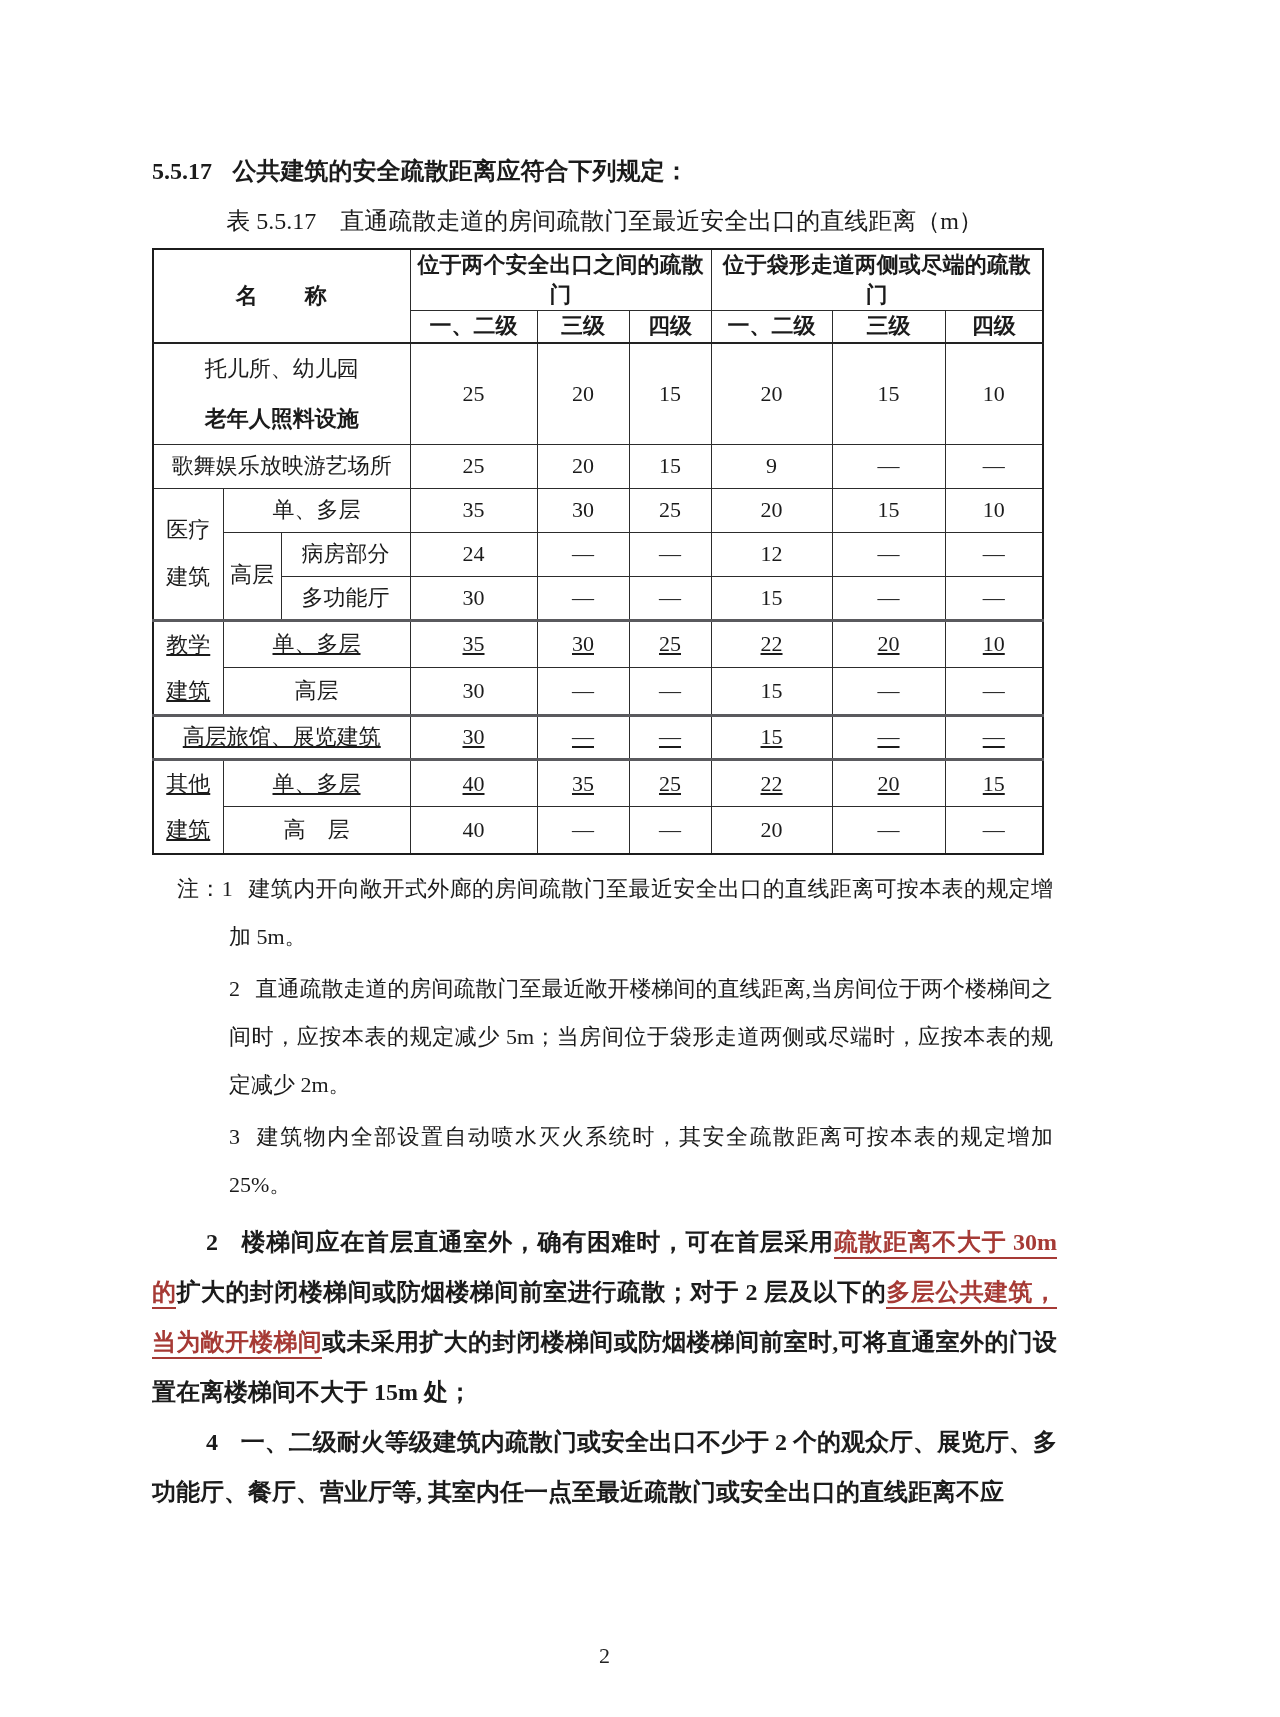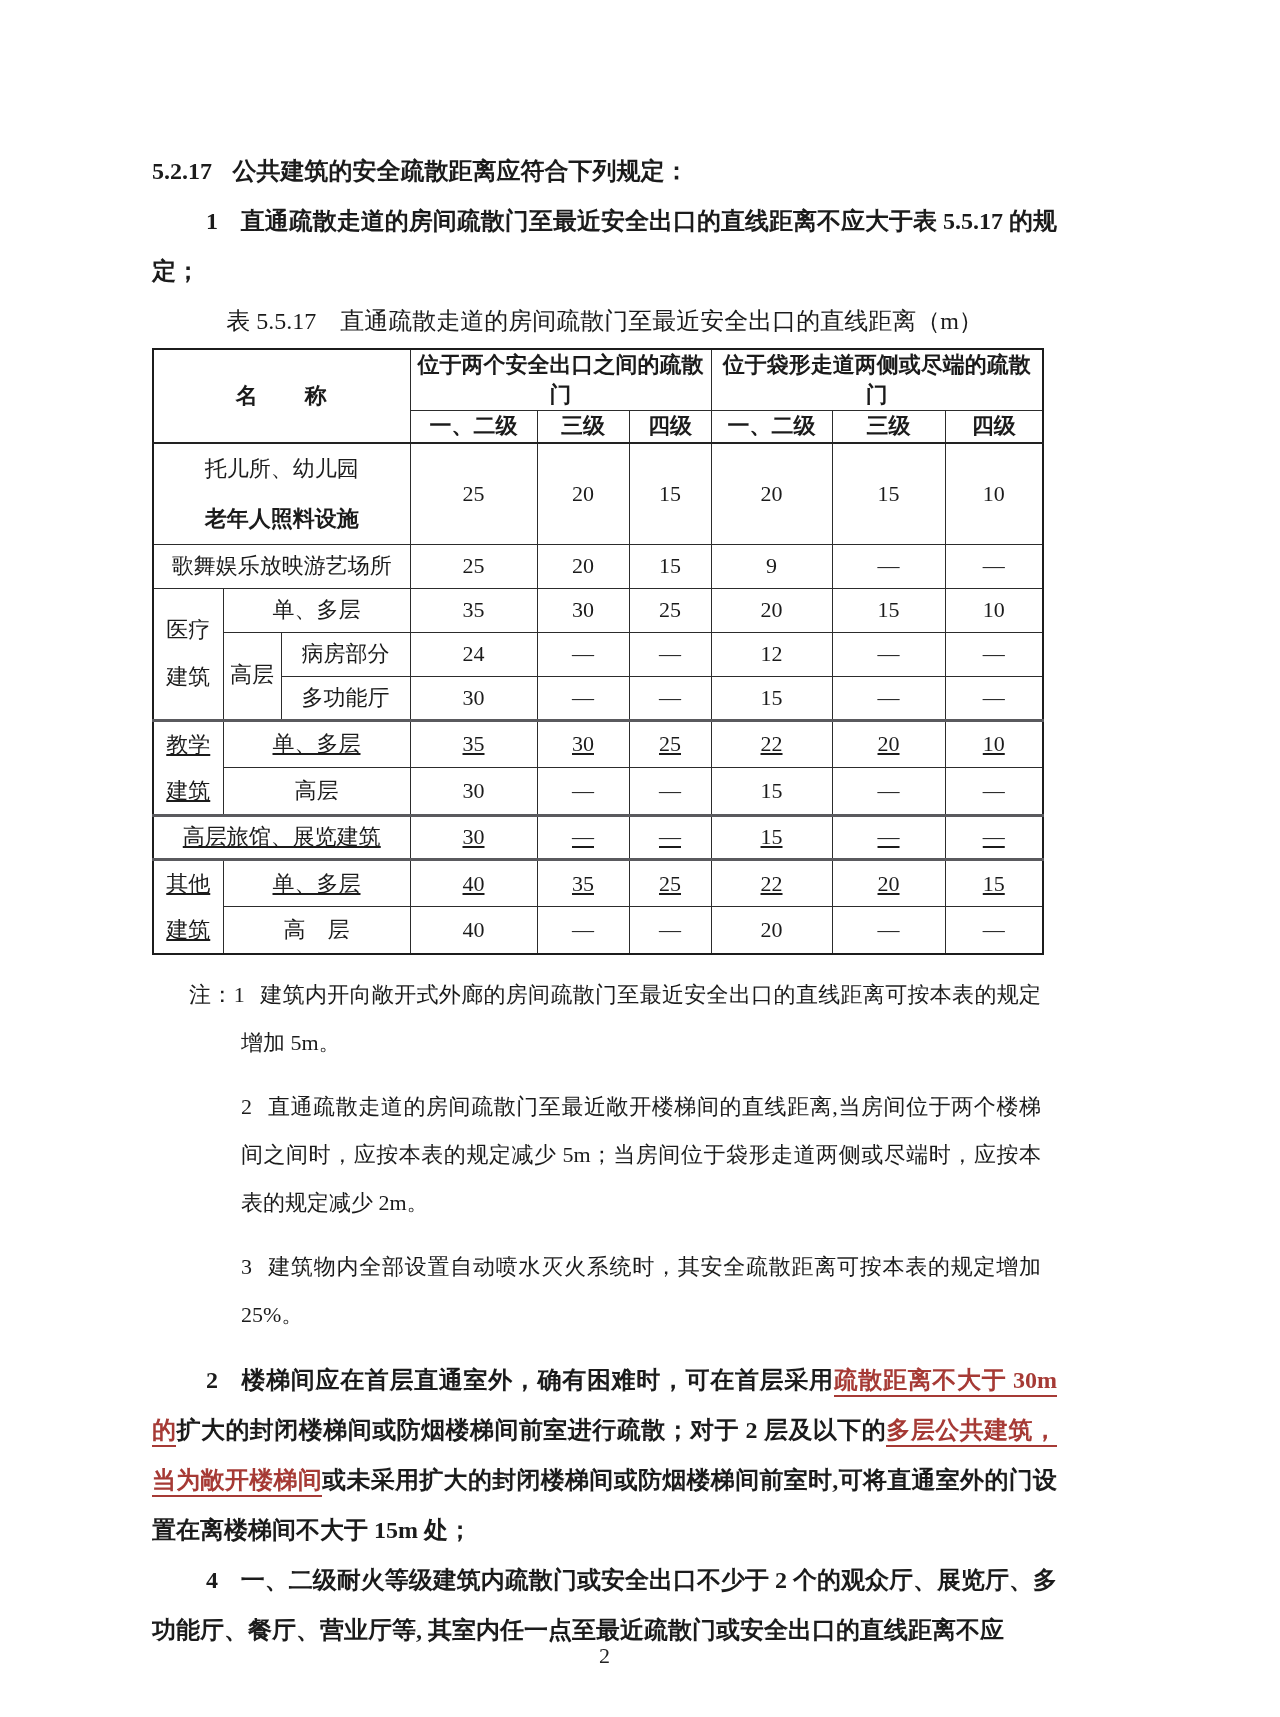--- a/index.html
+++ b/index.html
@@ -50,46 +50,43 @@
   tr.data-row td { height:44px; }
   tr.tall-row td { height:96px;margin-top:33px; }
   .two-line div { line-height:50px; }
   .amend { font-family:"Liberation Sans","DejaVu Sans",sans-serif; font-weight:600; }
   tr.sect-top td { border-top:3px solid #5a5a5e;text-decoration:underline; }
   tr.head-sep td { border-top:2.5px solid #222; }
 
   
   .notes { margin-top:10px; font-size:22px; font-weight:400; }
   .note { padding-left:73px; }
-  .note p { margin:16px; line-height:48px; text-align:justify; }
+  .note p { margin:4px; line-height:48px; text-align:justify; }
   .note-label { display:inline; }
   .note-label.first { margin-left:-52px; }
   .note-num { margin-right:0.7em; }
 
   
   .lower { margin-top:8px; }
 
   
   .page-num {
     position:absolute; left:152px; width:905px; bottom:48px;
     text-align:center; font-size:22px; color:#222;
   }
 </style>
 </head>
 <body>
 
 <div class="page">
 
   <p class="para">
-    <span class="clause-num">5.2.17</span><span>公共建筑的安全疏散距离应符合下列规定：</span>
+    <span class="clause-num">5.5.17</span><span>公共建筑的安全疏散距离应符合下列规定：</span>
   </p>
 
-  <p class="para indent">
-    <span class="num">1</span><span>直通疏散走道的房间疏散门至最近安全出口的直线距离不应大于表 5.5.17 的规定；</span>
-  </p>
 
   <div class="tbl-caption">表 5.5.17　直通疏散走道的房间疏散门至最近安全出口的直线距离（m）</div>
 
   <table class="dist">
     <colgroup>
       <col style="width:70px">
         <col style="width:58px">
         <col style="width:129px">
       <col style="width:127px">
         <col style="width:92px">

